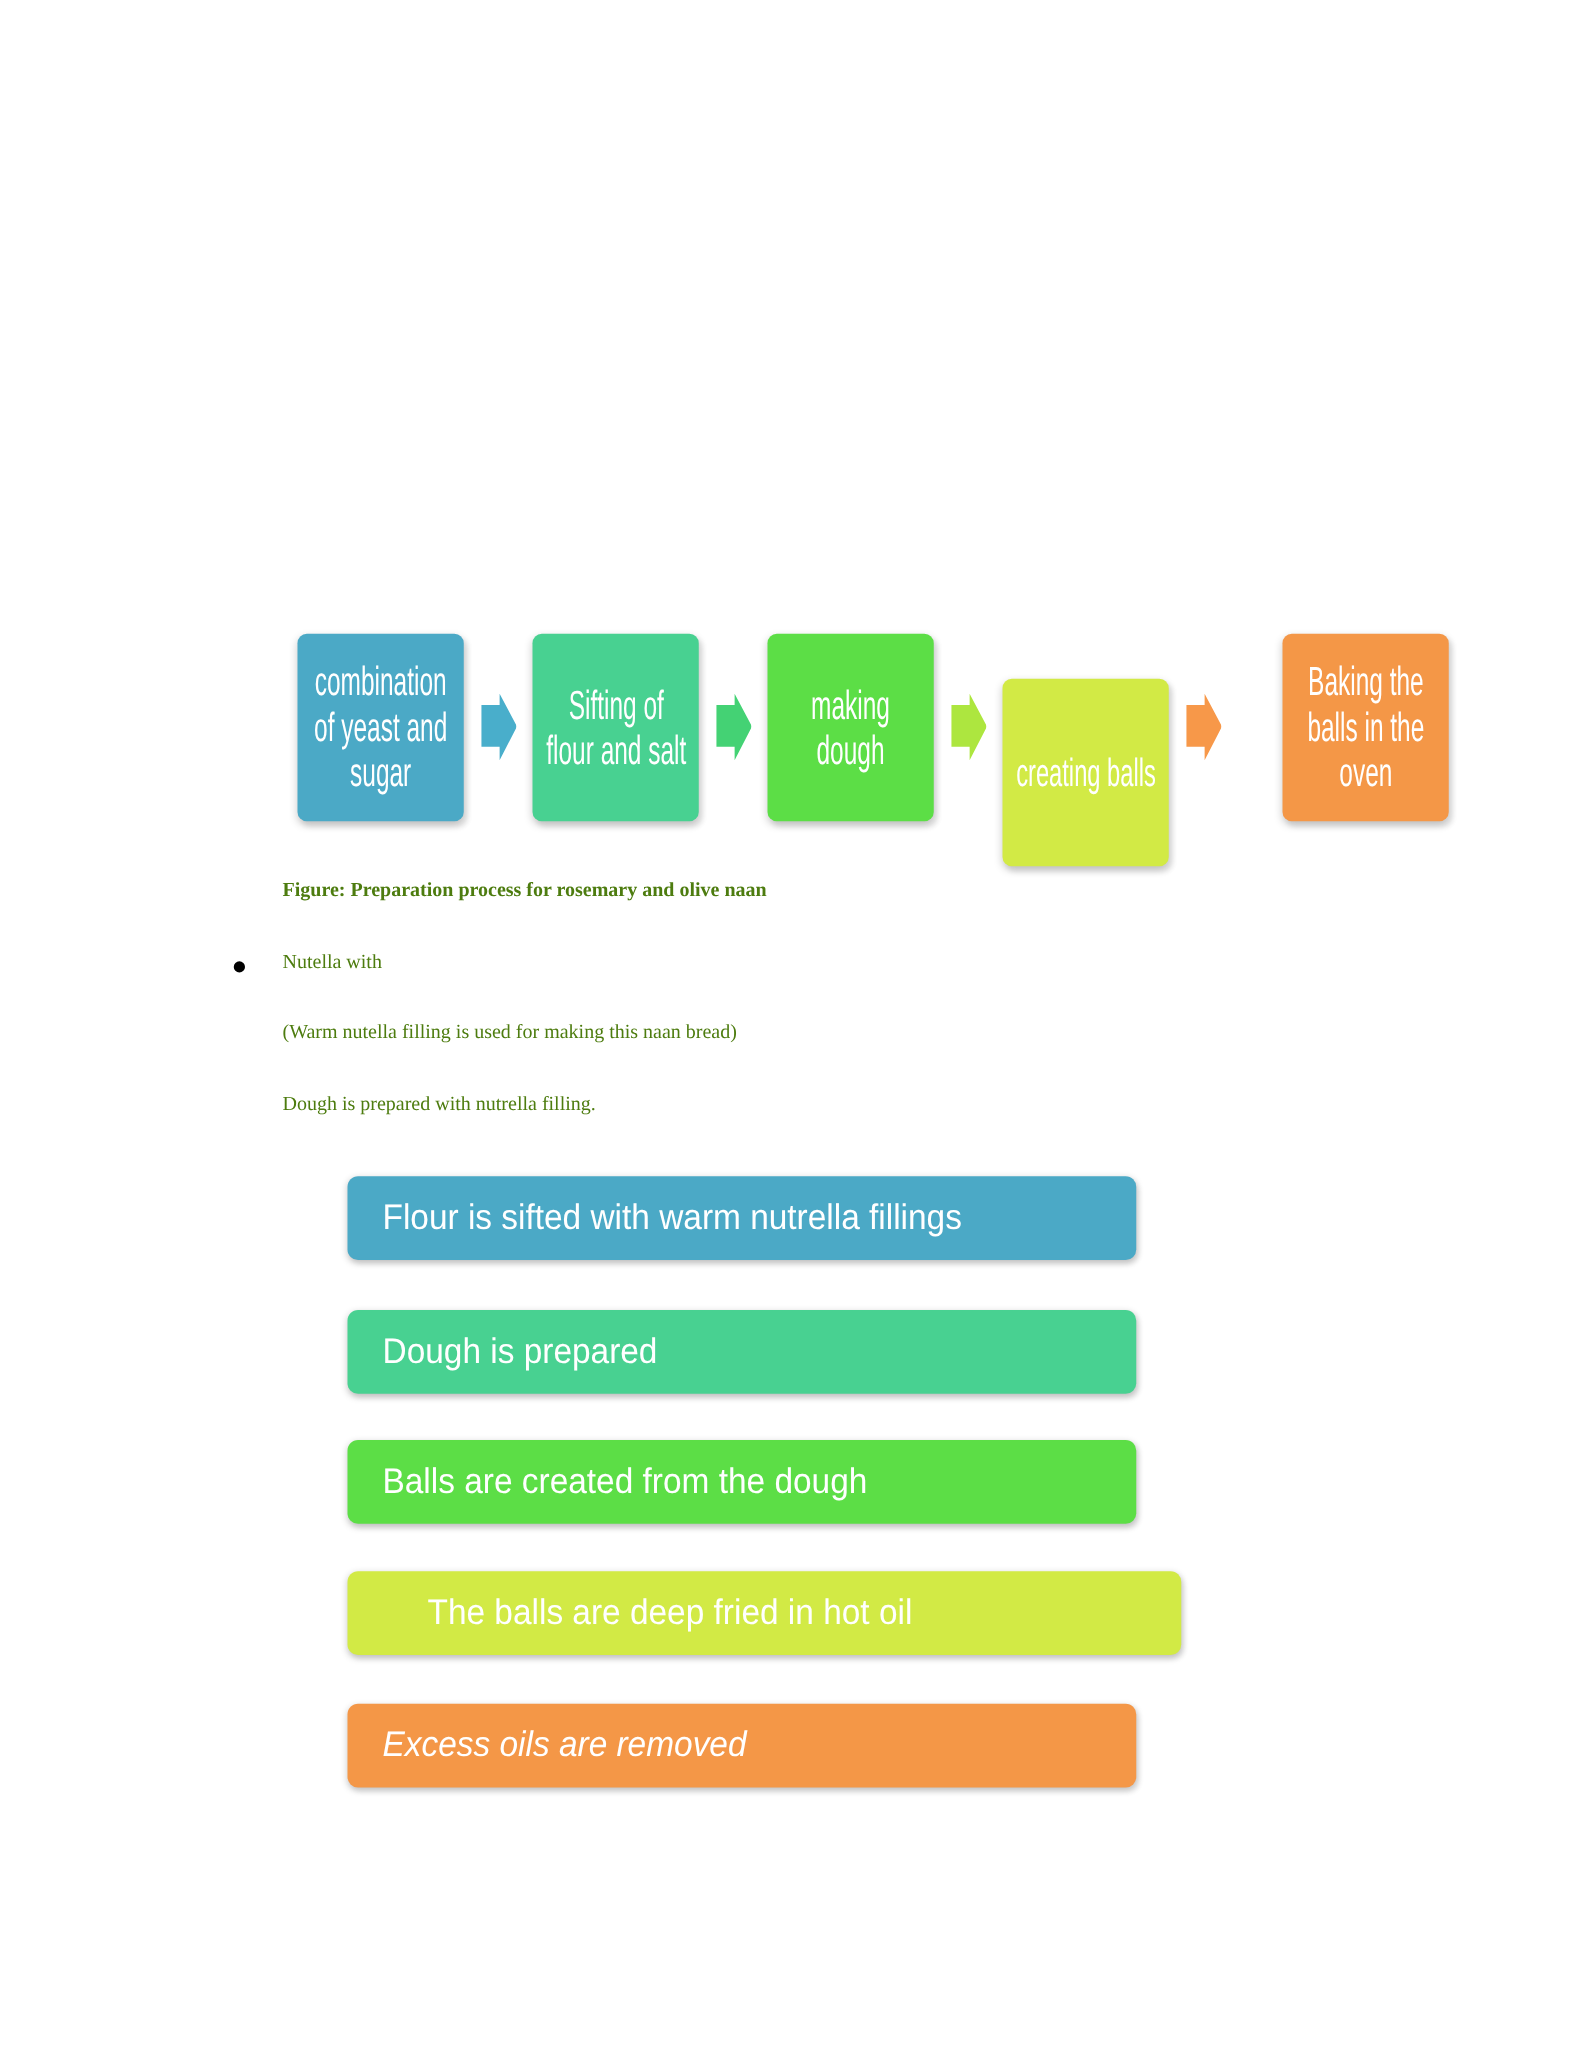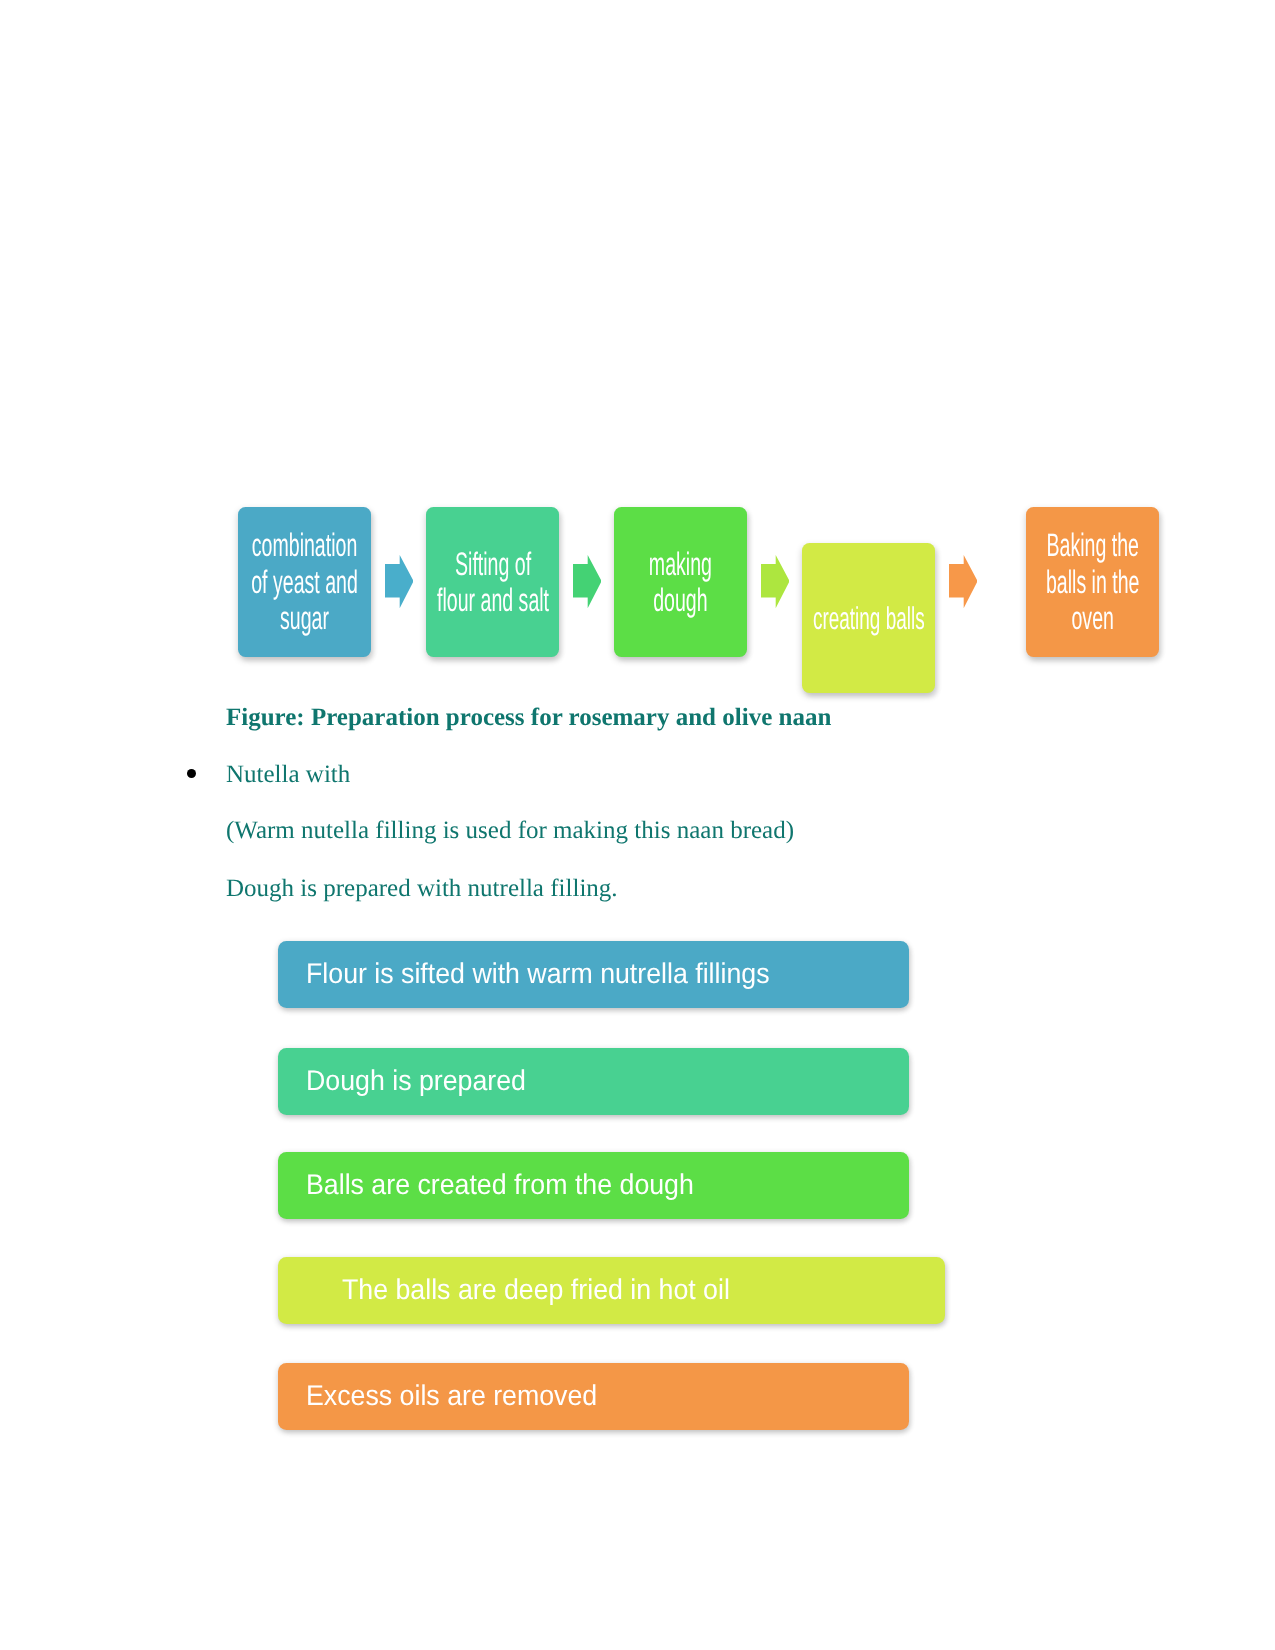--- a/index.html
+++ b/index.html
@@ -14,21 +14,21 @@
             box-shadow:0 3px 7px rgba(0,0,0,0.20), 3px 4px 4px rgba(0,0,0,0.08);
             display:flex;align-items:center;justify-content:center;}
   .flow-box .txt{font-family:"Liberation Sans",sans-serif;color:#ffffff;
             text-align:center;line-height:36.4px;font-weight:400;
             transform:scaleX(0.602);transform-origin:center center;
             white-space:nowrap;}
   .flow-box .ln{white-space:nowrap;}
   .flow-arrow{position:absolute;top:48px;width:29px;height:54px;}
 
   
-  .para{position:absolute;font-family:"Liberation Serif",serif;font-size:25px;color:#0f766e;
+  .para{position:absolute;font-family:"Liberation Serif",serif;font-size:16px;color:#4d7c0f;
         line-height:1;white-space:nowrap;}
   .para.bold{font-weight:bold;}
   .bullet-mark{position:absolute;width:9px;height:9px;border-radius:50%;background:#000;
         font-size:0;color:transparent;overflow:hidden;}
 
   
   .bars{position:absolute;left:278px;top:941px;width:631px;height:490px;}
   .bar{position:absolute;left:0;width:631px;height:67px;border-radius:8.5px;
        box-shadow:0 2px 6px rgba(0,0,0,0.20), 2px 3px 4px rgba(0,0,0,0.08);
        display:flex;align-items:center;}
@@ -102,17 +102,17 @@
       </div>
       <div class="bar" style="top: 91px; background: rgb(72, 209, 145); margin-top: 16px;">
         <div class="txt">Dough is prepared</div>
       </div>
       <div class="bar" style="top: 210.8px; background: rgb(92, 222, 70);">
         <div class="txt">Balls are created from the dough</div>
       </div>
       <div class="bar" style="top: 316.2px; background: rgb(210, 234, 69); padding-left: 36px;">
         <div class="txt">The balls are deep fried in hot oil</div>
       </div>
-      <div class="bar" style="top: 421.6px; background: rgb(244, 151, 71);">
+      <div class="bar" style="top: 421.6px; background: rgb(244, 151, 71); font-style: italic;">
         <div class="txt">Excess oils are removed</div>
       </div>
     </div>
 </div>
 
 </body></html>

